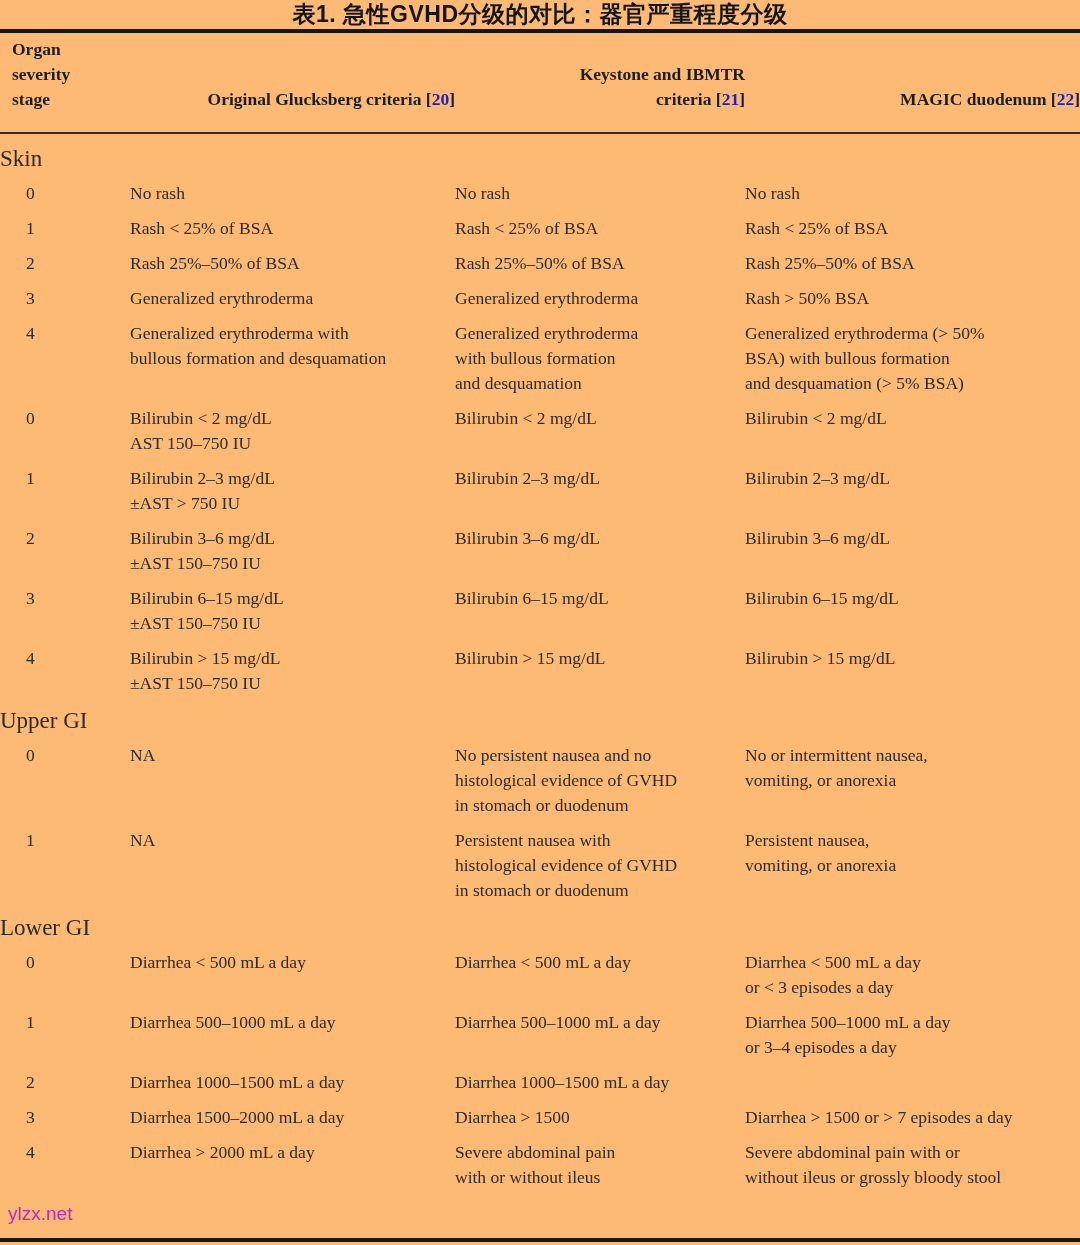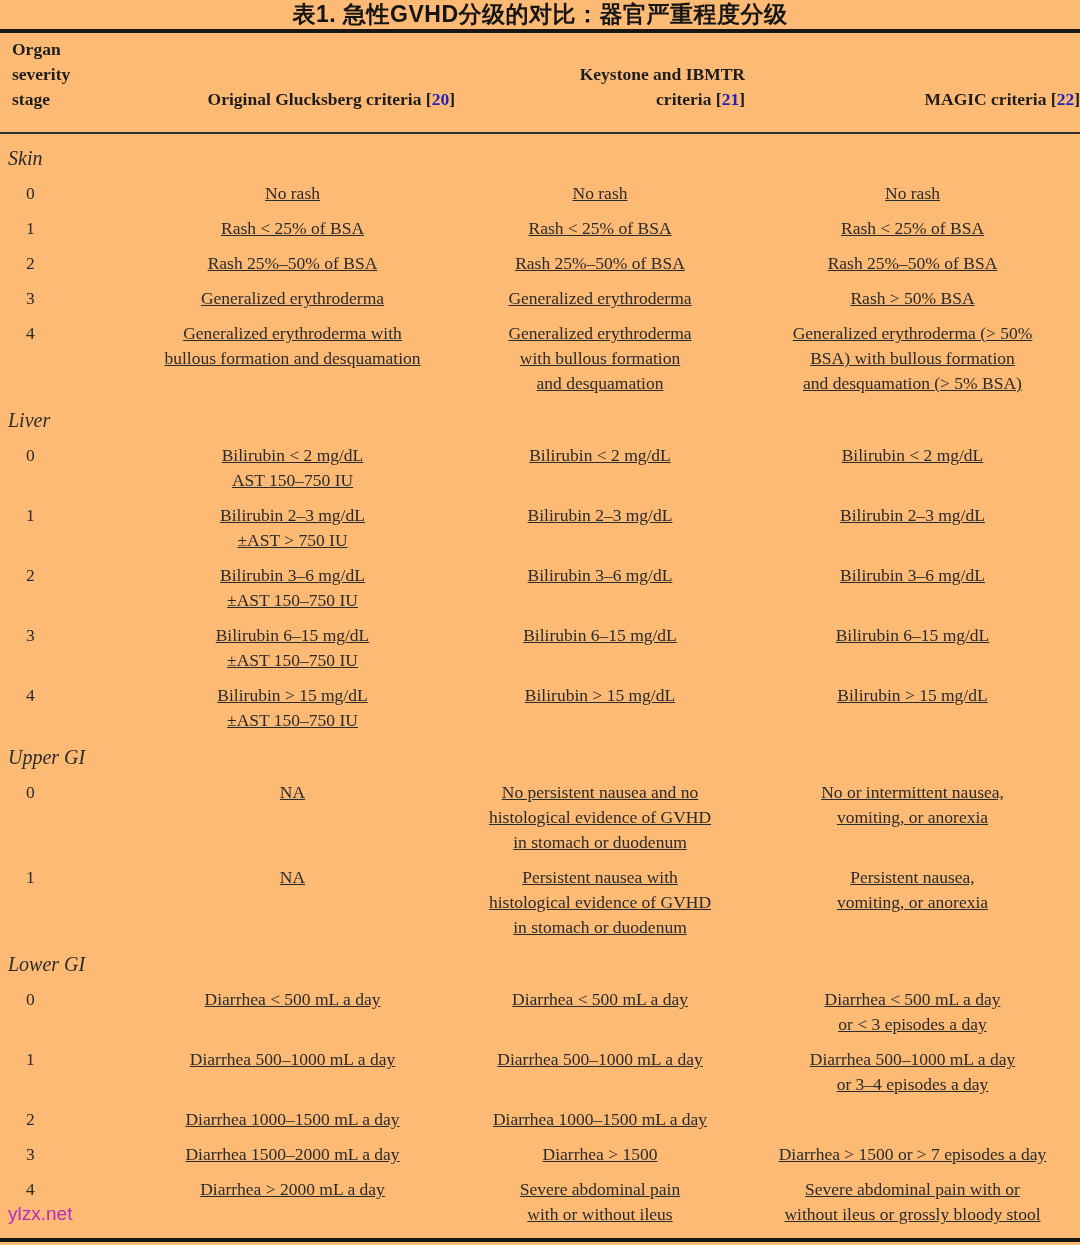--- a/index.html
+++ b/index.html
@@ -33,43 +33,40 @@
     font-weight:bold;
     font-size:17.5px;
     line-height:25px;
     text-align:right;
     white-space:pre-line;
     color:#1d1d1d;
   }
   .hdr.stage { text-align:left; padding-left:12px; }
   .ref { color:#2222bb; }
   .section-label {
-    font-size:20px;
-    line-height:25px;
-    padding-left:8px;
+    font-size:23px;
+    line-height:25px;
+    padding-left:0;
     margin-top:12px;
-    font-style:italic;
   }
   .row {
     display:grid;
     grid-template-columns:130px 325px 290px 335px;
     align-items:start;
     margin-top:10px;
   }
   .stage-cell {
     padding-left:26px;
     font-size:17.5px;
     line-height:25px;
   }
   .cell {
-    text-align:center;
     font-size:17.5px;
     line-height:25px;
     white-space:pre-line;
-    text-decoration:underline;
   }
   .watermark {
     position:absolute;
     left:8px; bottom:20px;
     font-family:"Liberation Sans", sans-serif;
     font-size:19px;
     color:#b52bc4;
   }
   .rule-bottom {
     position:absolute;
@@ -86,21 +83,21 @@
   <div class="title">表1. 急性GVHD分级的对比：器官严重程度分级</div>
   <div class="rule-thick"></div>
 
   <div class="header-row">
     <div class="hdr stage">Organ
 severity
 stage</div>
     <div class="hdr"><span>Original Glucksberg criteria [</span><span class="ref">20</span><span>]</span></div>
     <div class="hdr"><span>Keystone and IBMTR
 criteria [</span><span class="ref">21</span><span>]</span></div>
-    <div class="hdr"><span>MAGIC criteria [</span><span class="ref">22</span><span>]</span></div>
+    <div class="hdr"><span>MAGIC duodenum [</span><span class="ref">22</span><span>]</span></div>
   </div>
   <div class="rule-thin"></div>
 
   <div>
 
     <div class="section-label">Skin</div>
     <div class="row">
       <div class="stage-cell">0</div>
       <div class="cell">No rash</div>
       <div class="cell">No rash</div>
@@ -129,21 +126,20 @@
       <div class="cell">Generalized erythroderma with
 bullous formation and desquamation</div>
       <div class="cell">Generalized erythroderma
 with bullous formation
 and desquamation</div>
       <div class="cell">Generalized erythroderma (&gt; 50%
 BSA) with bullous formation
 and desquamation (&gt; 5% BSA)</div>
     </div>
 
-    <div class="section-label">Liver</div>
     <div class="row">
       <div class="stage-cell">0</div>
       <div class="cell">Bilirubin &lt; 2 mg/dL
 AST 150–750 IU</div>
       <div class="cell">Bilirubin &lt; 2 mg/dL</div>
       <div class="cell">Bilirubin &lt; 2 mg/dL</div>
     </div>
     <div class="row">
       <div class="stage-cell">1</div>
       <div class="cell">Bilirubin 2–3 mg/dL

